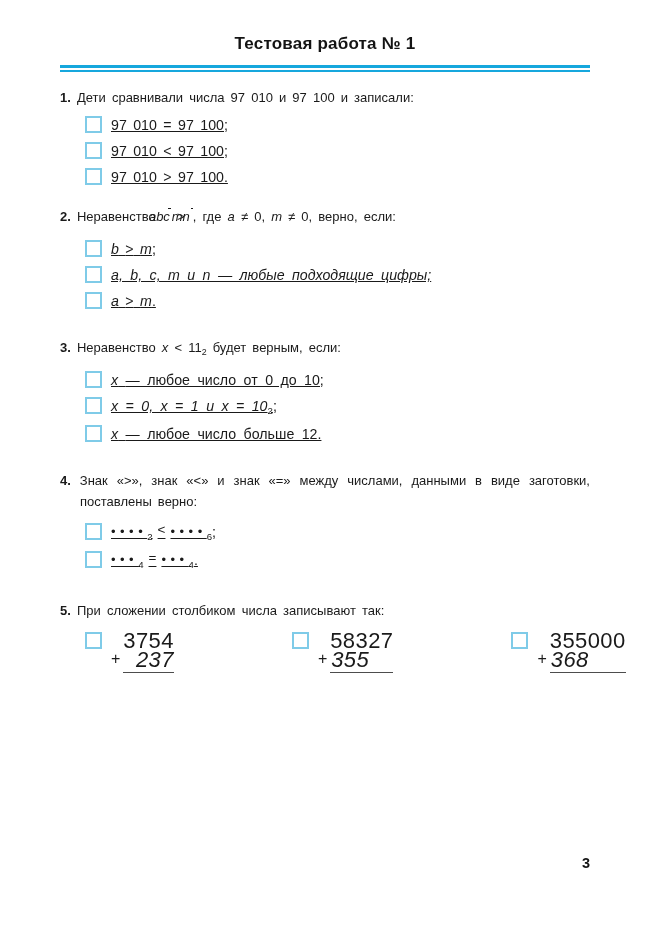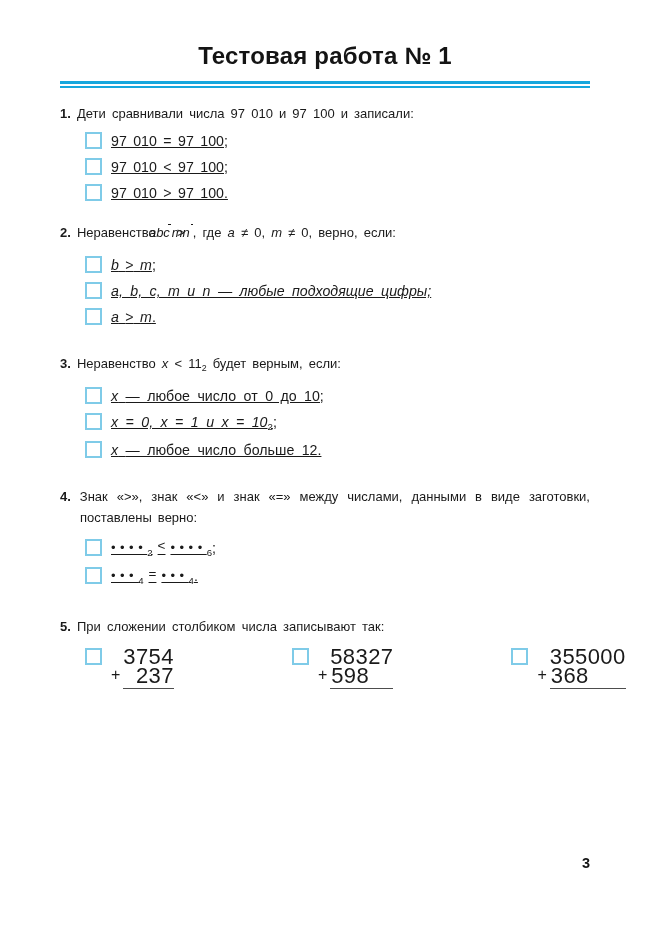--- a/index.html
+++ b/index.html
@@ -20,24 +20,24 @@
     left: 0; top: 0;
     width: 650px;
     height: 936px;
     box-sizing: border-box;
     padding: 0 60px;
   }
 
   
   .title {
     text-align: center;
-    font-size: 24px;
+    font-size: 17px;
     font-weight: bold;
     letter-spacing: 0.2px;
-    margin: 8px;
+    margin: 0;
     padding-top: 34px;
     color: #141414;
   }
   .rules {
     margin-top: 11px;
   }
   .rule-thick {
     height: 3px;
     background: #16a7dd;
   }
@@ -158,20 +158,21 @@
   }
   .addend {
     font-size: 22px;
     line-height: 19px;
     letter-spacing: 0.4px;
     white-space: nowrap;
   }
   .addend.bottom {
     text-align: left;
     padding-left: 1px;
+    font-style: italic;
   }
   .addend.bottom.rightal {
     text-align: right;
   }
   .sumline {
     border-bottom: 1.6px solid #4d4d4d;
     margin-top: 3px;
   }
 
   
@@ -308,21 +309,21 @@
           </span>
         </span>
       </div>
 
       <div class="sum-item s2">
         <span class="checkbox"></span>
         <span class="sum-body">
           <span class="plus">+</span>
           <span class="stack">
             <div class="addend">58327</div>
-            <div class="addend bottom">598</div>
+            <div class="addend bottom">355</div>
             <div class="sumline"></div>
           </span>
         </span>
       </div>
 
       <div class="sum-item s3">
         <span class="checkbox"></span>
         <span class="sum-body">
           <span class="plus">+</span>
           <span class="stack">

